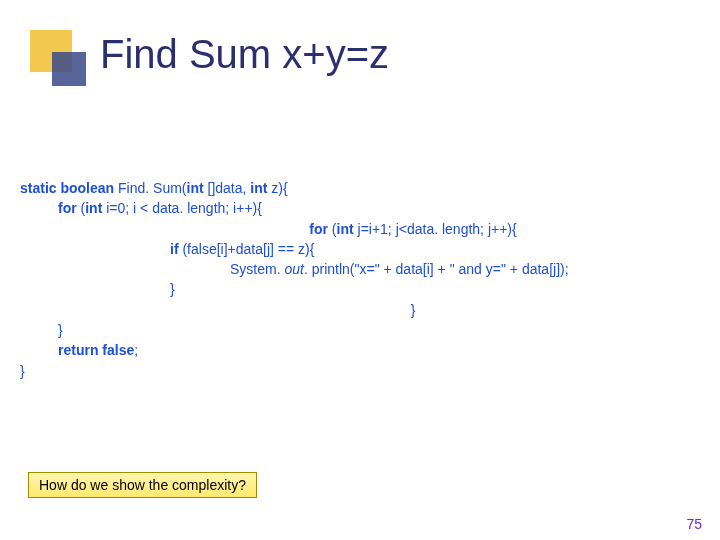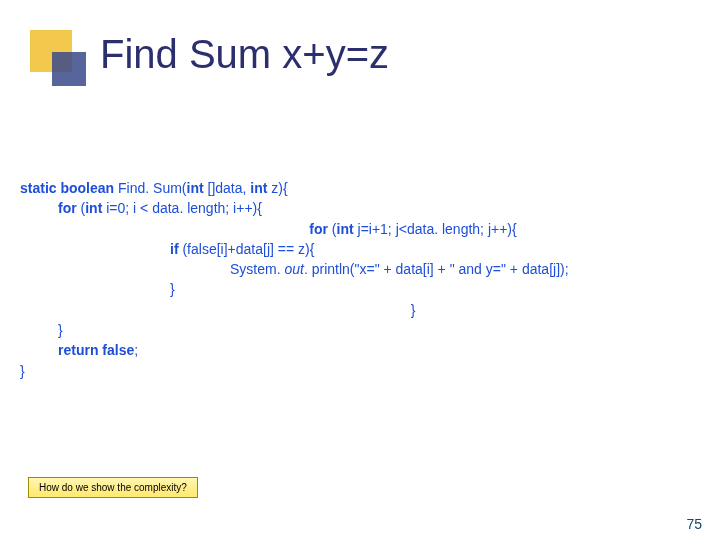--- a/index.html
+++ b/index.html
@@ -59,30 +59,30 @@
   .ind2 { padding-left: 96px; text-align: center; }
   .ind3 { padding-left: 150px; }
   .ind4 { padding-left: 210px; }
   .question-box {
     position: absolute;
     left: 28px;
     bottom: 42px;
     border: 1px solid #a08a00;
     background: linear-gradient(#fff6b0, #ffe96e);
     padding: 4px 10px;
-    font-size: 10px;
+    font-size: 14px;
     font-family: Verdana, Arial, sans-serif;
     margin-top: 39px;
   }
   .page-num {
     position: absolute;
     right: 18px;
     bottom: 8px;
     font-size: 14px;
-    color: #0c4a6e;
+    color: #6d28d9;
   }
 </style>
 </head>
 <body>
 
 <div class="title-block">
   <div class="yellow"></div>
   <div class="blue"></div>
 </div>
 

